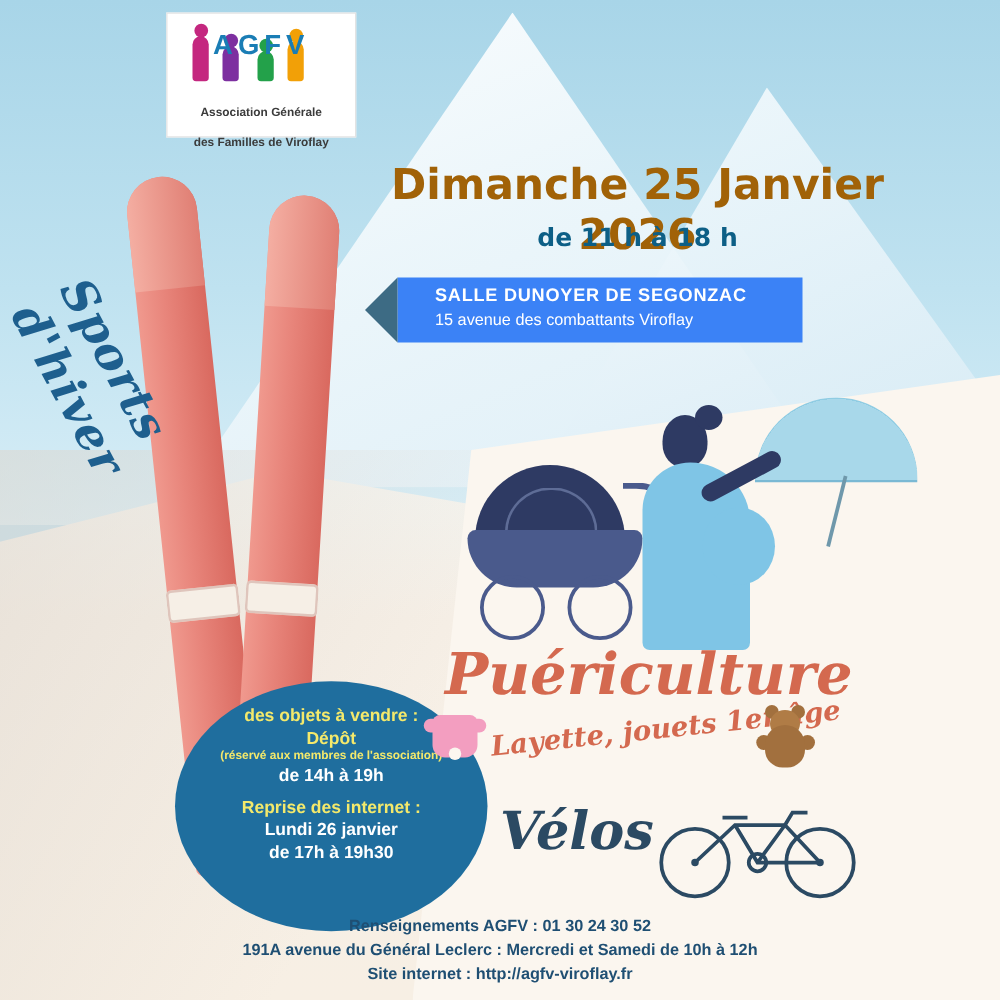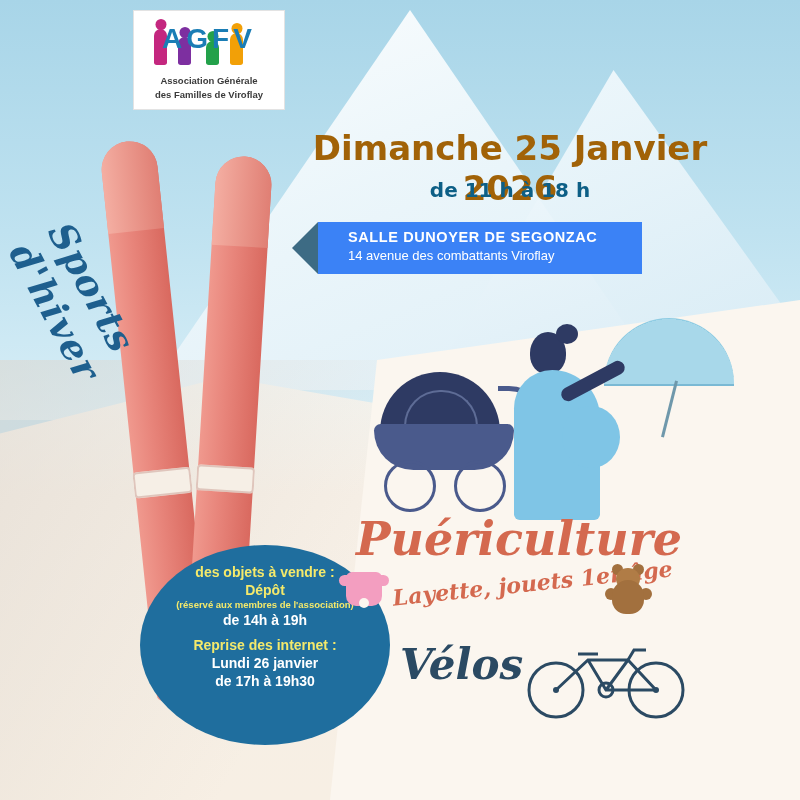--- a/index.html
+++ b/index.html
@@ -87,21 +87,21 @@
   .logo-figures {
     position: relative;
     height: 58px;
   }
   .logo-letters {
     position: absolute;
     left: 0; right: 0;
     top: 8px;
     font-family: "Liberation Sans", sans-serif;
     font-weight: bold;
-    font-size: 28px;
+    font-size: 22px;
     letter-spacing: 4px;
     color: #1a7db5;
   }
   .fig {
     position: absolute;
     width: 13px;
     border-radius: 7px 7px 3px 3px;
   }
   .fig .head {
     position: absolute;
@@ -110,21 +110,21 @@
     top: -10px;
     width: 11px;
     height: 11px;
     border-radius: 50%;
   }
   .logo-text {
     font-size: 9.5px;
     font-weight: bold;
     color: #3b3b3b;
     line-height: 12px;
-    margin-top: 2px;
+    margin-top: 12px;
   }
 
   
   .title-braderie {
     position: absolute;
     left: 300px;
     top: 42px;
     width: 420px;
     text-align: center;
     font-family: "DejaVu Sans", sans-serif;
@@ -458,21 +458,21 @@
     </div>
     <div class="logo-text">Association Générale</div>
     <div class="logo-text">des Familles de Viroflay</div>
   </div>
 
   <div class="title-date">Dimanche 25 Janvier 2026</div>
   <div class="title-hours">de 11 h à 18 h</div>
 
   <div class="ribbon">
     <div class="ribbon-line1">SALLE DUNOYER DE SEGONZAC</div>
-    <div class="ribbon-line2">14 avenue des combattants Viroflay</div>
+    <div class="ribbon-line2">15 avenue des combattants Viroflay</div>
   </div>
 
   <div class="skis">
     <div class="ski left">
       <div class="tip"></div>
       <div class="binding" style="left:-1px; top:330px;"></div>
     </div>
     <div class="ski right">
       <div class="tip"></div>
       <div class="binding" style="left:-1px; top:310px;"></div>
@@ -529,14 +529,19 @@
       <circle cx="140" cy="54" r="27" fill="none" stroke="#2b4a63" stroke-width="3"></circle>
       <circle cx="40" cy="54" r="3" fill="#2b4a63"></circle>
       <circle cx="140" cy="54" r="3" fill="#2b4a63"></circle>
       <path d="M40 54 L72 24 L112 24 L140 54 M72 24 L90 54 L140 54 M90 54 L112 24" fill="none" stroke="#2b4a63" stroke-width="3"></path>
       <path d="M62 18 L82 18" stroke="#2b4a63" stroke-width="3"></path>
       <path d="M112 24 L118 14 L130 14" fill="none" stroke="#2b4a63" stroke-width="3"></path>
       <circle cx="90" cy="54" r="7" fill="none" stroke="#2b4a63" stroke-width="3"></circle>
     </svg>
   </div>
 
+  <div class="footer">
+    <div>Renseignements AGFV : 01 30 24 30 52</div>
+    <div>191A avenue du Général Leclerc : Mercredi et Samedi de 10h à 12h</div>
+    <div>Site internet : http://agfv-viroflay.fr</div>
+  </div>
 
 </div>
 
 </body></html>

